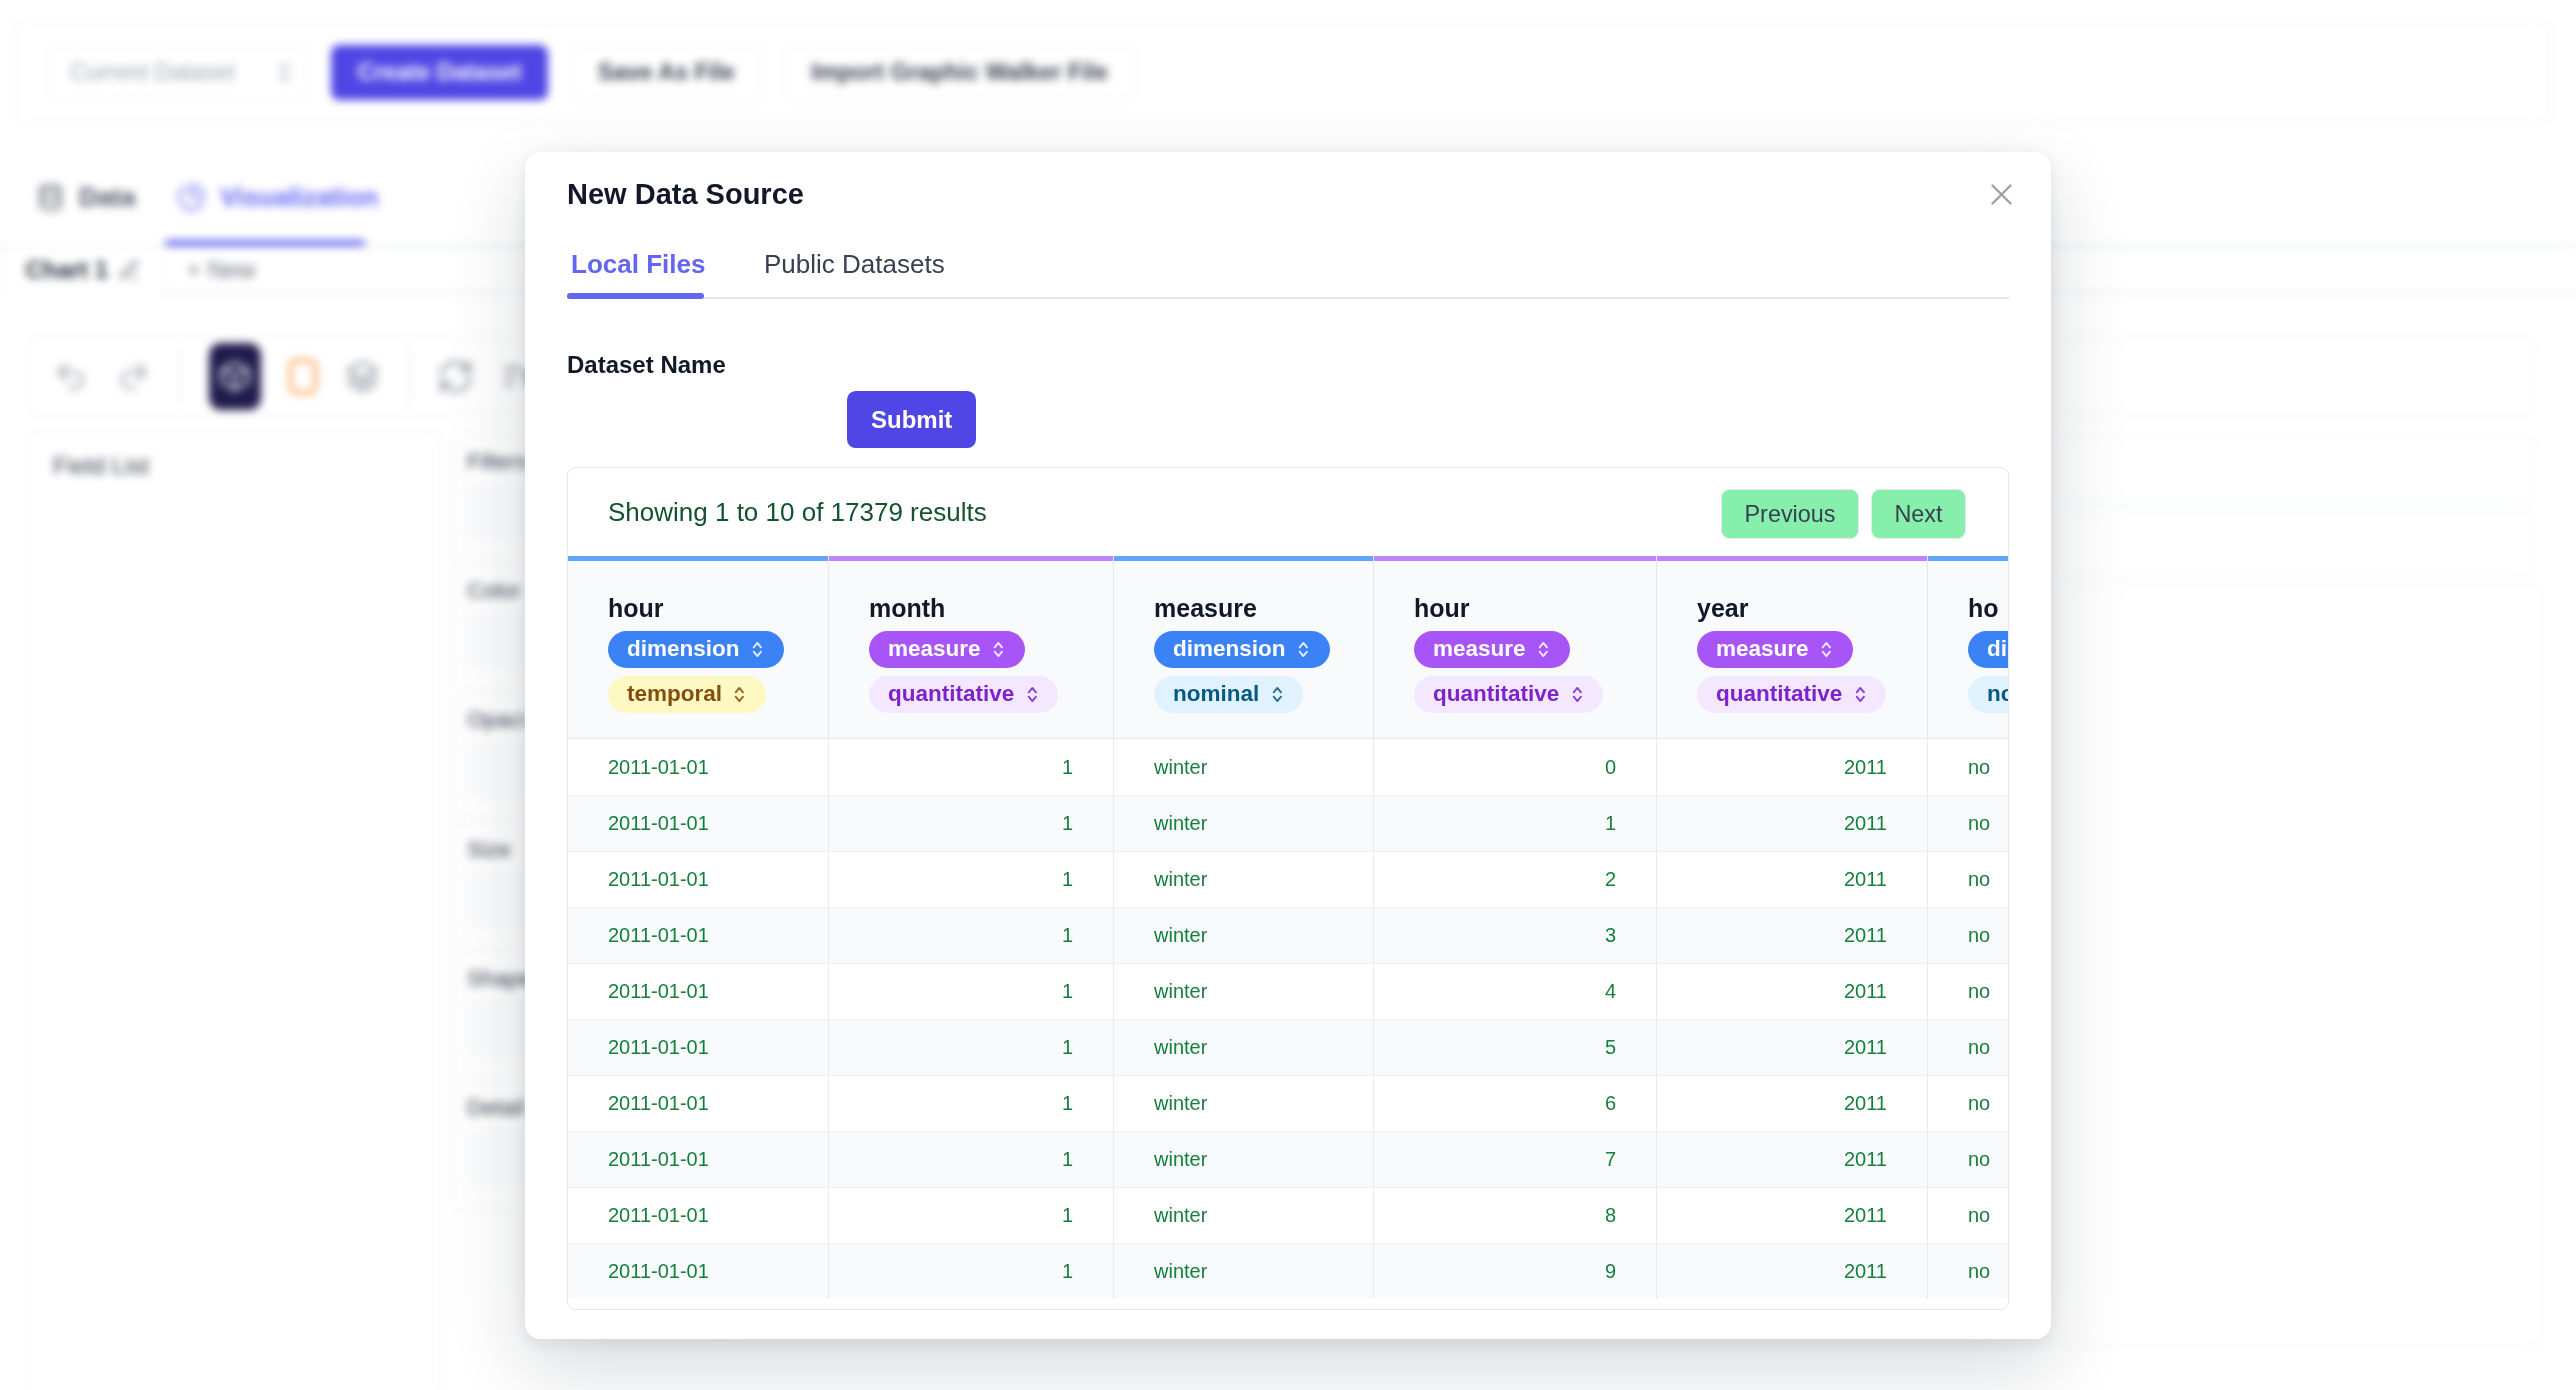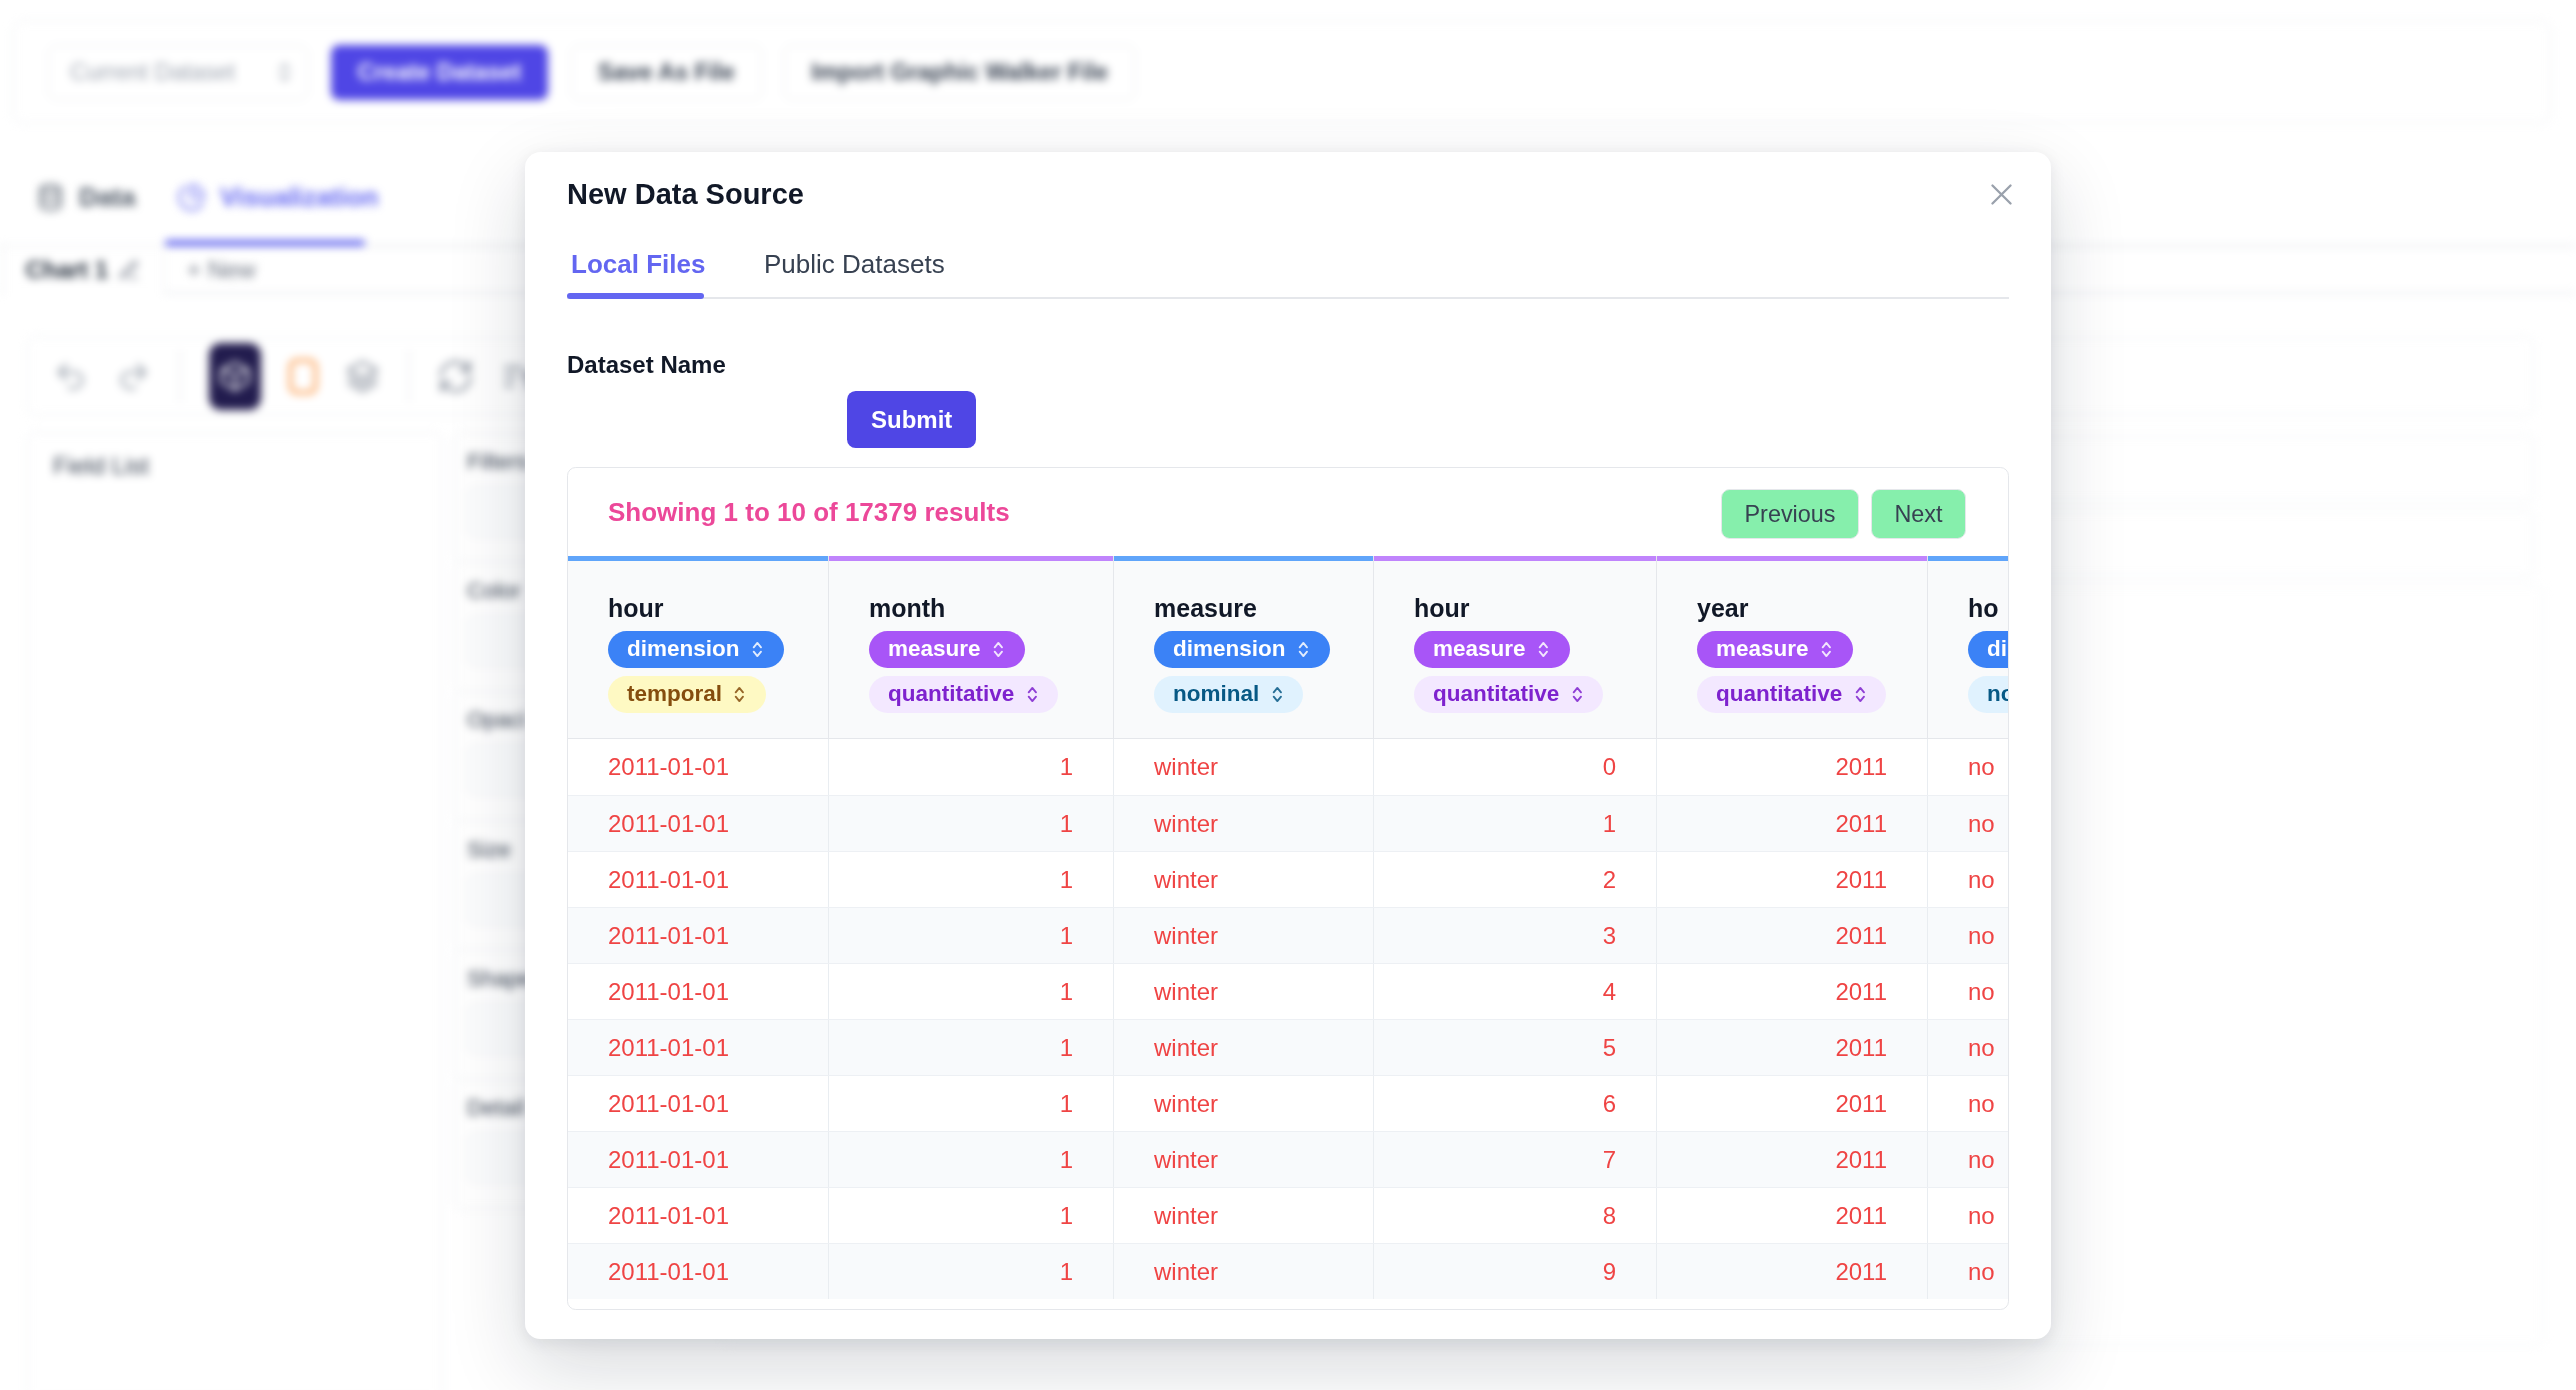--- a/index.html
+++ b/index.html
@@ -65,21 +65,21 @@
   .m-dslabel{position:absolute;left:42px;top:199px;font-size:24px;font-weight:700;color:#111827;}
   .m-input{position:absolute;left:42px;top:239px;width:266px;height:57px;border:1.7px solid #e5e7eb;
            border-radius:8.7px;padding:0 0 0 19px;font-size:23.4px;color:#111827;box-sizing:border-box;
            font-family:"Liberation Sans",sans-serif;outline:none;}
   .m-submit{position:absolute;left:322px;top:239px;height:57px;padding:0 24px;background:var(--accent);
            color:#fff;border:none;border-radius:8.7px;font-size:24px;font-weight:600;
            font-family:"Liberation Sans",sans-serif;}
   .results{position:absolute;left:42px;top:315px;width:1442px;height:843px;border:1.7px solid #e5e7eb;
            border-radius:8.7px;overflow:hidden;box-sizing:border-box;background:#fff;}
   .res-head{position:relative;height:88px;}
-  .res-summary{position:absolute;left:40px;top:29px;font-size:26px;font-weight:700;color:#ec4899;}
+  .res-summary{position:absolute;left:40px;top:29px;font-size:26px;font-weight:400;color:#14532d;}
   .res-btn{position:absolute;top:21px;height:50px;display:flex;align-items:center;padding:0 22.5px;
            border:1.7px solid #e5e7eb;border-radius:8.7px;font-size:23.4px;font-weight:500;color:#374151;
            background:#86efac;box-sizing:border-box;font-family:"Liberation Sans",sans-serif;}
   .res-prev{right:149px;} .res-next{right:42px;margin-left:36px;}
   .dt{width:1661px;}
   .dt-hrow{display:flex;}
   .dt-hcell{position:relative;box-sizing:border-box;background:#f9fafb;border-right:1.7px solid #e5e7eb;
            border-bottom:1.7px solid #e5e7eb;padding:38px 0 0 40px;height:183px;flex:none;}
   .dt-bar{position:absolute;top:0;left:0;right:0;height:5.2px;}
   .dt-name{font-size:25px;font-weight:700;color:#111827;}
@@ -87,22 +87,22 @@
   .pill{display:inline-flex;align-items:center;gap:10.4px;height:37px;padding:0 19px;border-radius:19px;
         font-size:22.5px;font-weight:600;}
   .pill-dimension{background:var(--pill-dim);color:#fff;}
   .pill-measure{background:var(--pill-mea);color:#fff;}
   .pill-temporal{background:var(--tem-bg);color:var(--tem-tx);}
   .pill-quantitative{background:var(--qua-bg);color:var(--qua-tx);}
   .pill-nominal{background:var(--nom-bg);color:var(--nom-tx);}
   .dt-body .dt-row{display:flex;height:56px;box-sizing:border-box;}
   .dt-body .dt-row + .dt-row{border-top:1.7px solid #edf0f4;}
   .dt-body .dt-row:nth-child(even){background:#f8fafc;}
-  .dt-cell{box-sizing:border-box;display:flex;align-items:center;padding:0 40px;font-size:24px;
-        color:#ef4444;border-right:1.7px solid #e9edf1;height:100%;flex:none;}
+  .dt-cell{box-sizing:border-box;display:flex;align-items:center;padding:0 40px;font-size:20px;
+        color:#15803d;border-right:1.7px solid #e9edf1;height:100%;flex:none;}
   .al-right{justify-content:flex-end;}
 </style>
 </head>
 <body>
 
 <div class="screen" style="--accent: #4f46e5; --tab-active: #6366f1; --pill-dim: #3b82f6; --pill-mea: #a855f7; --tem-bg: #fef9c3; --tem-tx: #854d0e; --qua-bg: #f3e8ff; --qua-tx: #7e22ce; --nom-bg: #e0f2fe; --nom-tx: #075985;">
 
   <div class="bg">
 
     <div class="topbar">

